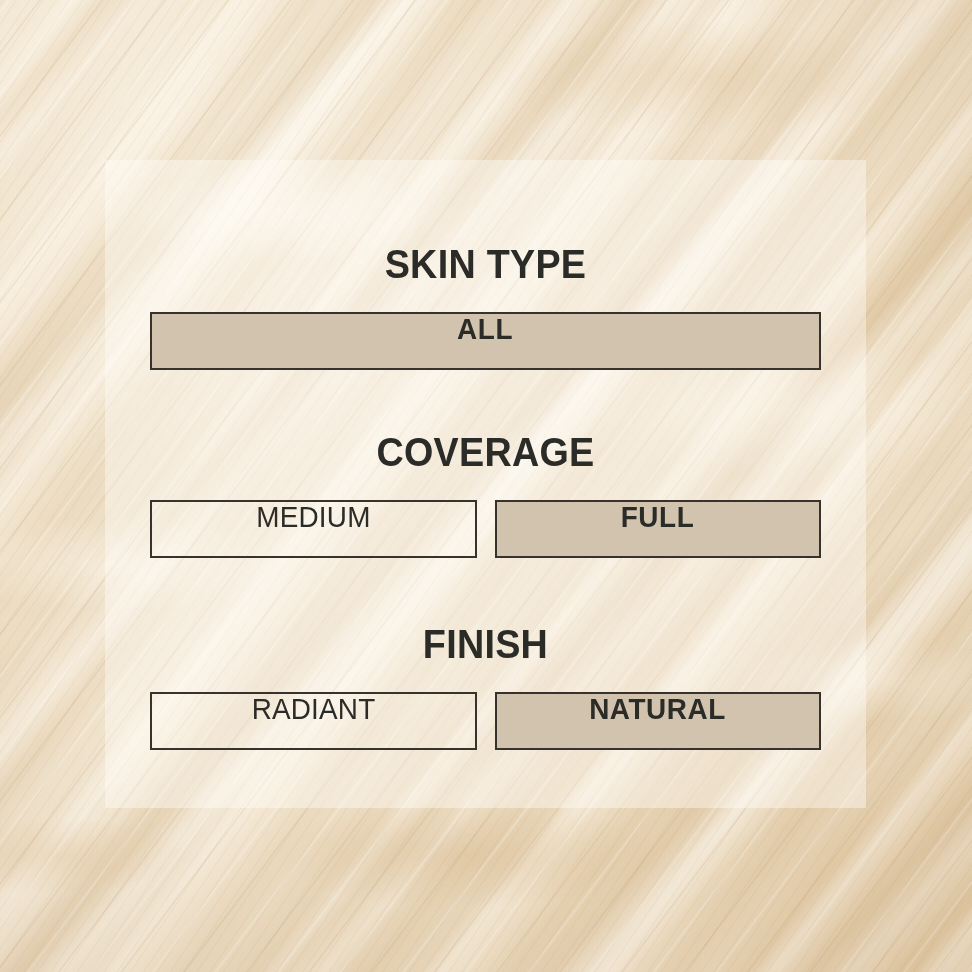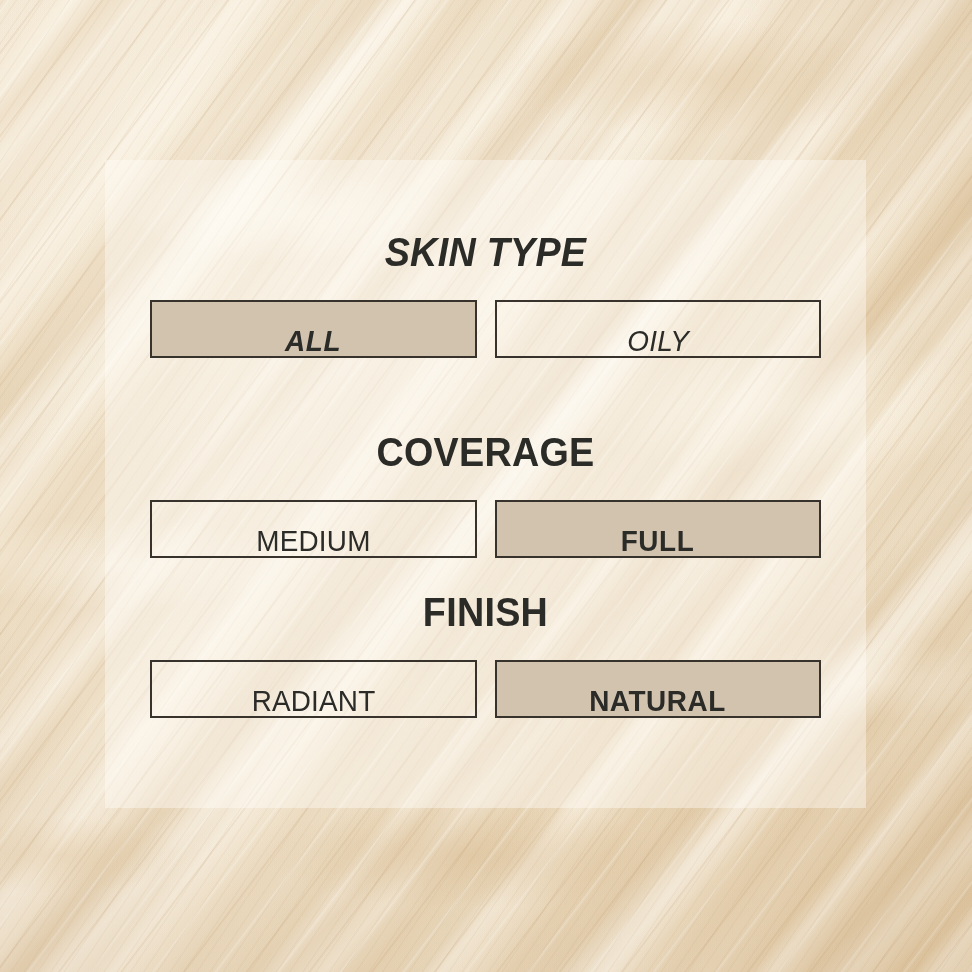--- a/index.html
+++ b/index.html
@@ -123,23 +123,23 @@
     position: absolute;
     left: 150px;
     top: 160px;
     width: 671px;
     height: 648px;
     box-sizing: border-box;
   }
 
   .group { position: absolute; left: 0; width: 671px; }
 
-  .group-skin     { top: 72px; font-style: italic; }
+  .group-skin     { top: 84px; }
   .group-coverage { top: 272px; }
-  .group-finish   { top: 432px; }
+  .group-finish   { top: 464px; }
 
   .group-title {
     text-align: center;
     font-size: 41px;
     line-height: 1;
     font-weight: 700;
     letter-spacing: 0.3px;
     color: #2b2b28;
     transform: scaleX(0.92);
     transform-origin: center;
@@ -151,21 +151,21 @@
     display: flex;
     gap: 18px;
   }
 
   .chip {
     flex: 1 1 0;
     height: 58px;
     box-sizing: border-box;
     border: 2px solid #37322b;
     display: flex;
-    align-items: flex-end;
+    align-items: flex-start;
     justify-content: center;
     background: transparent;
     color: #2b2b28;
     font-size: 30px;
     line-height: 1;
     font-weight: 400;
     letter-spacing: 0.2px;
     transform: scaleX(1);
     white-space: nowrap;
     cursor: pointer;
@@ -201,23 +201,20 @@
   <div class="panel"></div>
 
   <div class="content">
 
     <div class="group group-skin">
       <div class="group-title">SKIN TYPE</div>
       <div class="chip-row">
         <div class="chip selected">
           <span class="chip-label">ALL</span>
         </div>
-        <div class="chip">
-          <span class="chip-label">OILY</span>
-        </div>
       </div>
     </div>
 
     <div class="group group-coverage">
       <div class="group-title">COVERAGE</div>
       <div class="chip-row">
         <div class="chip">
           <span class="chip-label">MEDIUM</span>
         </div>
         <div class="chip selected">

